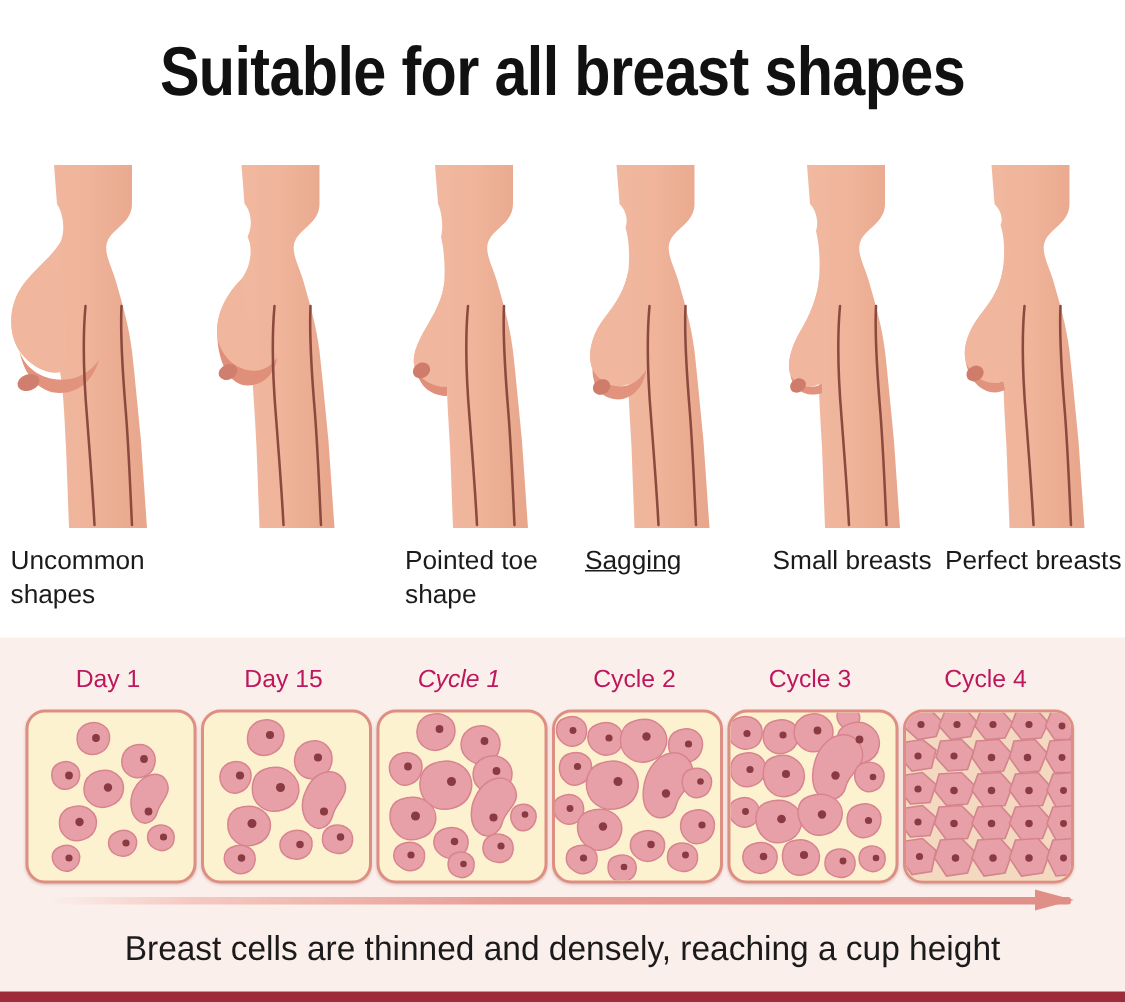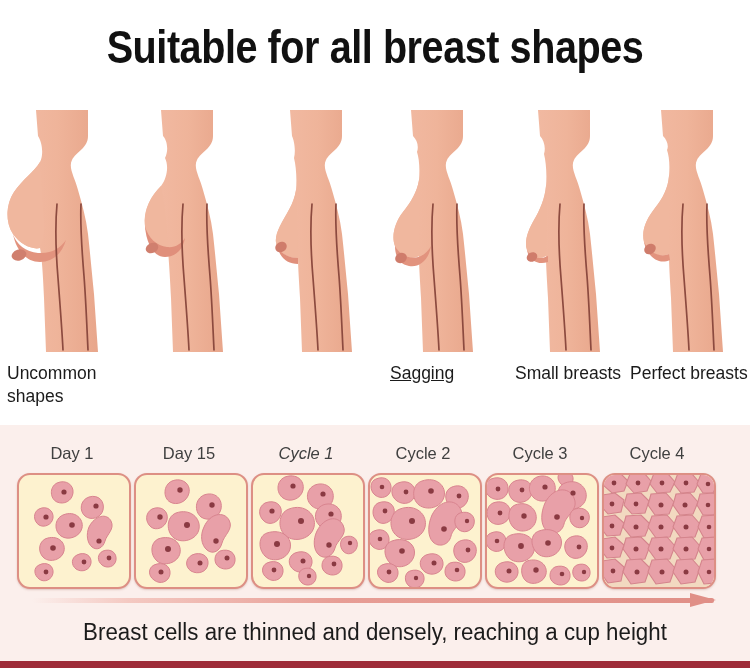--- a/index.html
+++ b/index.html
@@ -55,21 +55,21 @@
   .panel-bottom-rule{
     position:absolute;left:0;top:661px;width:750px;height:7px;
     background:#9e2b38;
   }
 
   .cyc-label{
     position:absolute;top:18px;width:112px;
     text-align:center;
     font-size:16.5px;
     line-height:20px;
-    color:#404040;
+    color:#be185d;
   }
 
   .cell-box{
     position:absolute;top:48px;width:110px;height:112px;
     border-radius:13px;
     background:#fdf2cf;
     border:2.5px solid #dd8f84;
     box-shadow:0 1px 2px rgba(150,80,70,.25);
     overflow:hidden;
   }
@@ -249,20 +249,21 @@
         <path d="M19 134 C24 144 34 150 44 146 L45 152 C32 158 21 146 19 134 Z" fill="#e2937e"></path>
         <ellipse cx="25" cy="141" rx="6" ry="5" fill="#cf7c6b" transform="rotate(-32 25 141)"></ellipse>
         <path d="M58 96 C56 118 57 146 59 170 C61 196 63 222 64 242" fill="none" stroke="#8c4a3f" stroke-width="1.7" stroke-linecap="round"></path>
         <path d="M82 96 C81 118 83 144 85 168 C87 194 88 222 89 242" fill="none" stroke="#8c4a3f" stroke-width="1.7" stroke-linecap="round"></path>
       </svg>
     </div>
   </div>
 
   <div class="fig-labels">
     <div class="fig-label" style="left:7px;">Uncommon shapes</div>
+    <div class="fig-label" style="left:270px;width:128px;">Pointed toe shape</div>
     <div class="fig-label" style="left:390px;text-decoration:underline;">Sagging</div>
     <div class="fig-label" style="left:515px;">Small breasts</div>
     <div class="fig-label" style="left:630px;">Perfect breasts</div>
   </div>
 
   <div class="panel">
 
     <div class="cyc-label" style="left:16px;">Day 1</div>
     <div class="cyc-label" style="left:133px;">Day 15</div>
     <div class="cyc-label" style="left:250px;font-style:italic;">Cycle 1</div>

